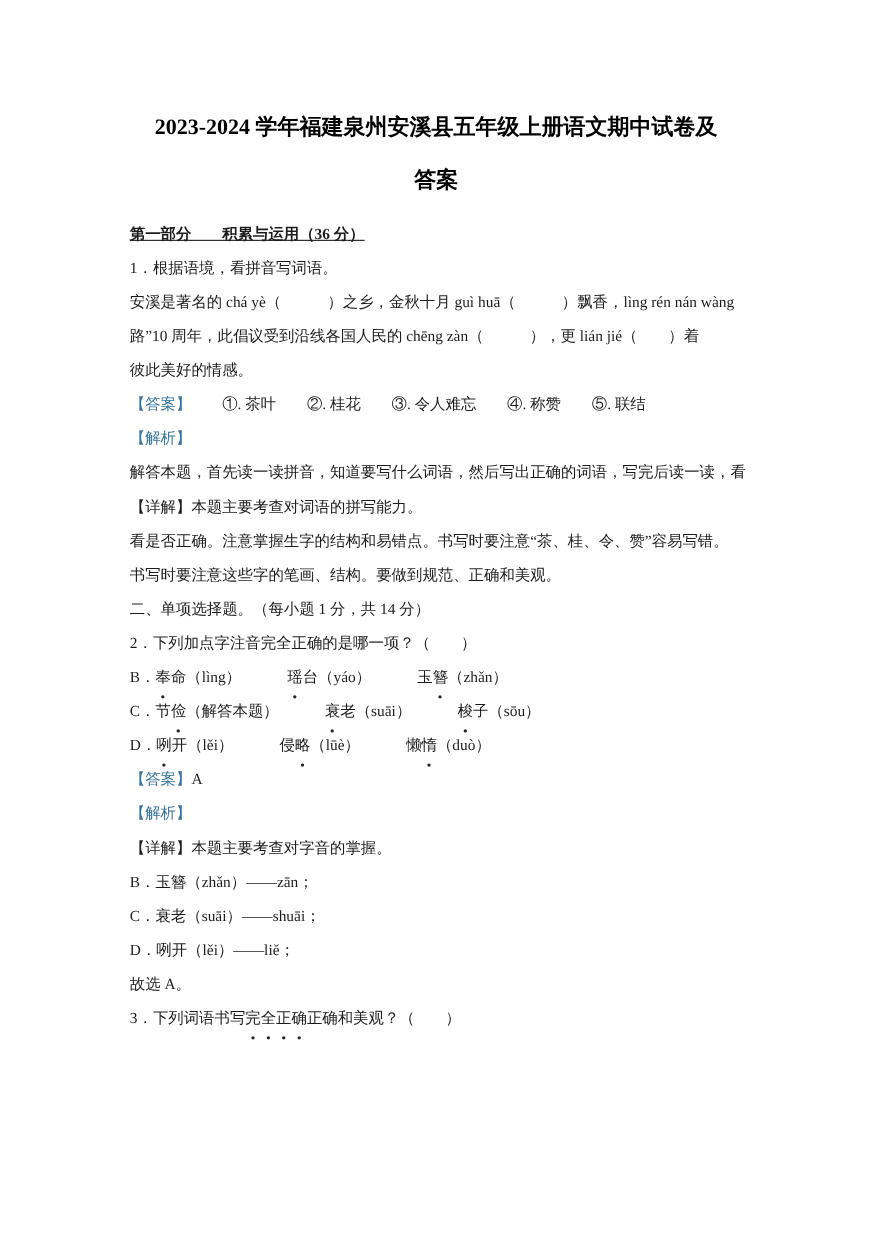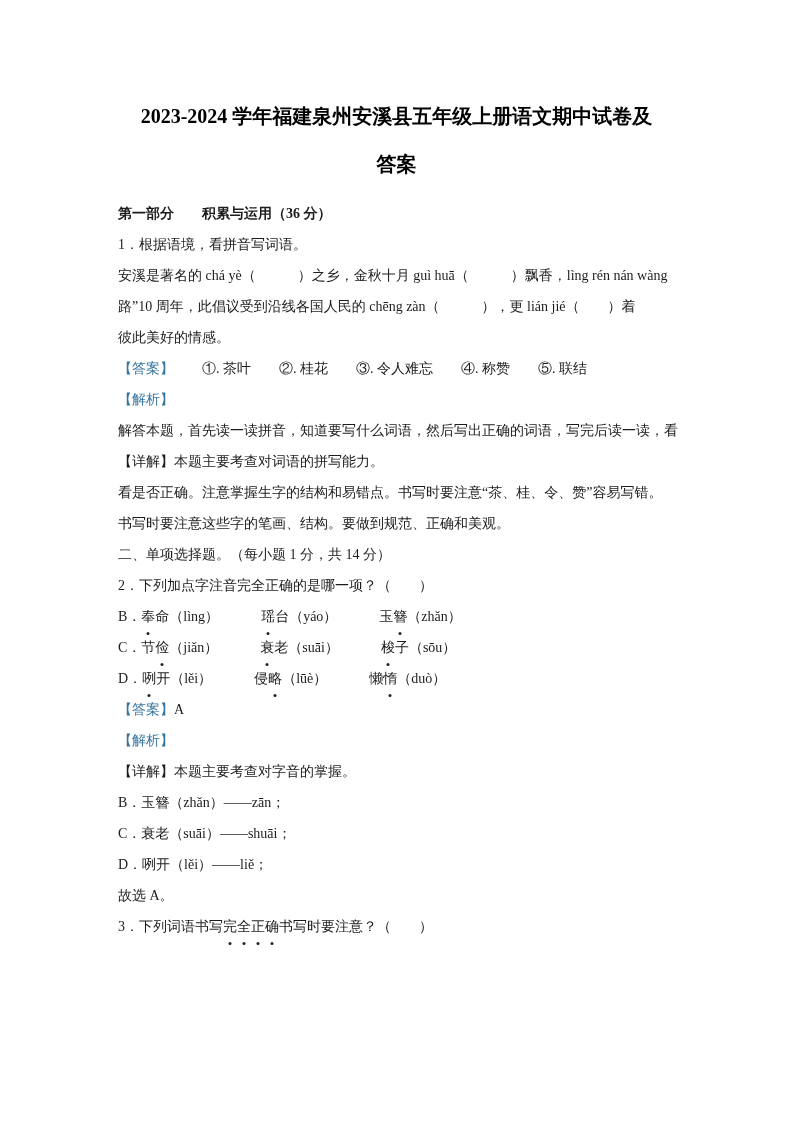--- a/index.html
+++ b/index.html
@@ -25,21 +25,21 @@
   }
   .content {
     padding: 0 118px;
     font-size: 14px;
   }
   .content p {
     margin: 0;
     line-height: 31px;
     white-space: nowrap;
   }
-  .h-bold { font-weight: bold; margin-top: 10px !important; }
+  .h-bold { font-weight: bold; margin-top: 10px !important; text-decoration: underline; }
   .h-bold2 { font-weight: normal; }
   .lbl { color: var(--label-blue); }
   .ans-items { margin-left: 28px; }
   
   .zd { position: relative; display: inline-block; }
   .zd::after {
     content: "";
     position: absolute;
     left: 50%;
     transform: translateX(-50%);
@@ -74,29 +74,29 @@
 
     <p>解答本题，首先读一读拼音，知道要写什么词语，然后写出正确的词语，写完后读一读，看</p>
     <p>【详解】本题主要考查对词语的拼写能力。</p>
     <p>看是否正确。注意掌握生字的结构和易错点。书写时要注意“茶、桂、令、赞”容易写错。</p>
     <p>书写时要注意这些字的笔画、结构。要做到规范、正确和美观。</p>
 
     <p class="h-bold2">二、单项选择题。（每小题 1 分，共 14 分）</p>
 
     <p>2．下列加点字注音完全正确的是哪一项？（　　）</p>
     <p><span>B．</span><span class="zd">奉</span><span>命（lìng）　　　</span><span class="zd">瑶</span><span>台（yáo）　　　玉</span><span class="zd">簪</span><span>（zhǎn）</span></p>
-    <p><span>C．节</span><span class="zd">俭</span><span>（jiǎn）　　　</span><span class="zd">衰</span><span>老（suāi）　　　</span><span class="zd">梭</span><span>子（sōu）</span></p>
+    <p><span>C．节</span><span class="zd">俭</span><span>（解答本题）　　　</span><span class="zd">衰</span><span>老（suāi）　　　</span><span class="zd">梭</span><span>子（sōu）</span></p>
     <p><span>D．</span><span class="zd">咧</span><span>开（lěi）　　　侵</span><span class="zd">略</span><span>（lūè）　　　懒</span><span class="zd">惰</span><span>（duò）</span></p>
 
     <p><span class="lbl">【答案】</span><span>A</span></p>
 
     <p><span class="lbl">【解析】</span></p>
 
     <p>【详解】本题主要考查对字音的掌握。</p>
     <p>B．玉簪（zhǎn）——zān；</p>
     <p>C．衰老（suāi）——shuāi；</p>
     <p>D．咧开（lěi）——liě；</p>
     <p>故选 A。</p>
 
-    <p><span>3．下列词语书写</span><span class="zd">完</span><span class="zd">全</span><span class="zd">正</span><span class="zd">确</span><span>书写时要注意？（　　）</span></p>
+    <p><span>3．下列词语书写</span><span class="zd">完</span><span class="zd">全</span><span class="zd">正</span><span class="zd">确</span><span>正确和美观？（　　）</span></p>
 
   </div>
 </div>
 
 </body></html>

